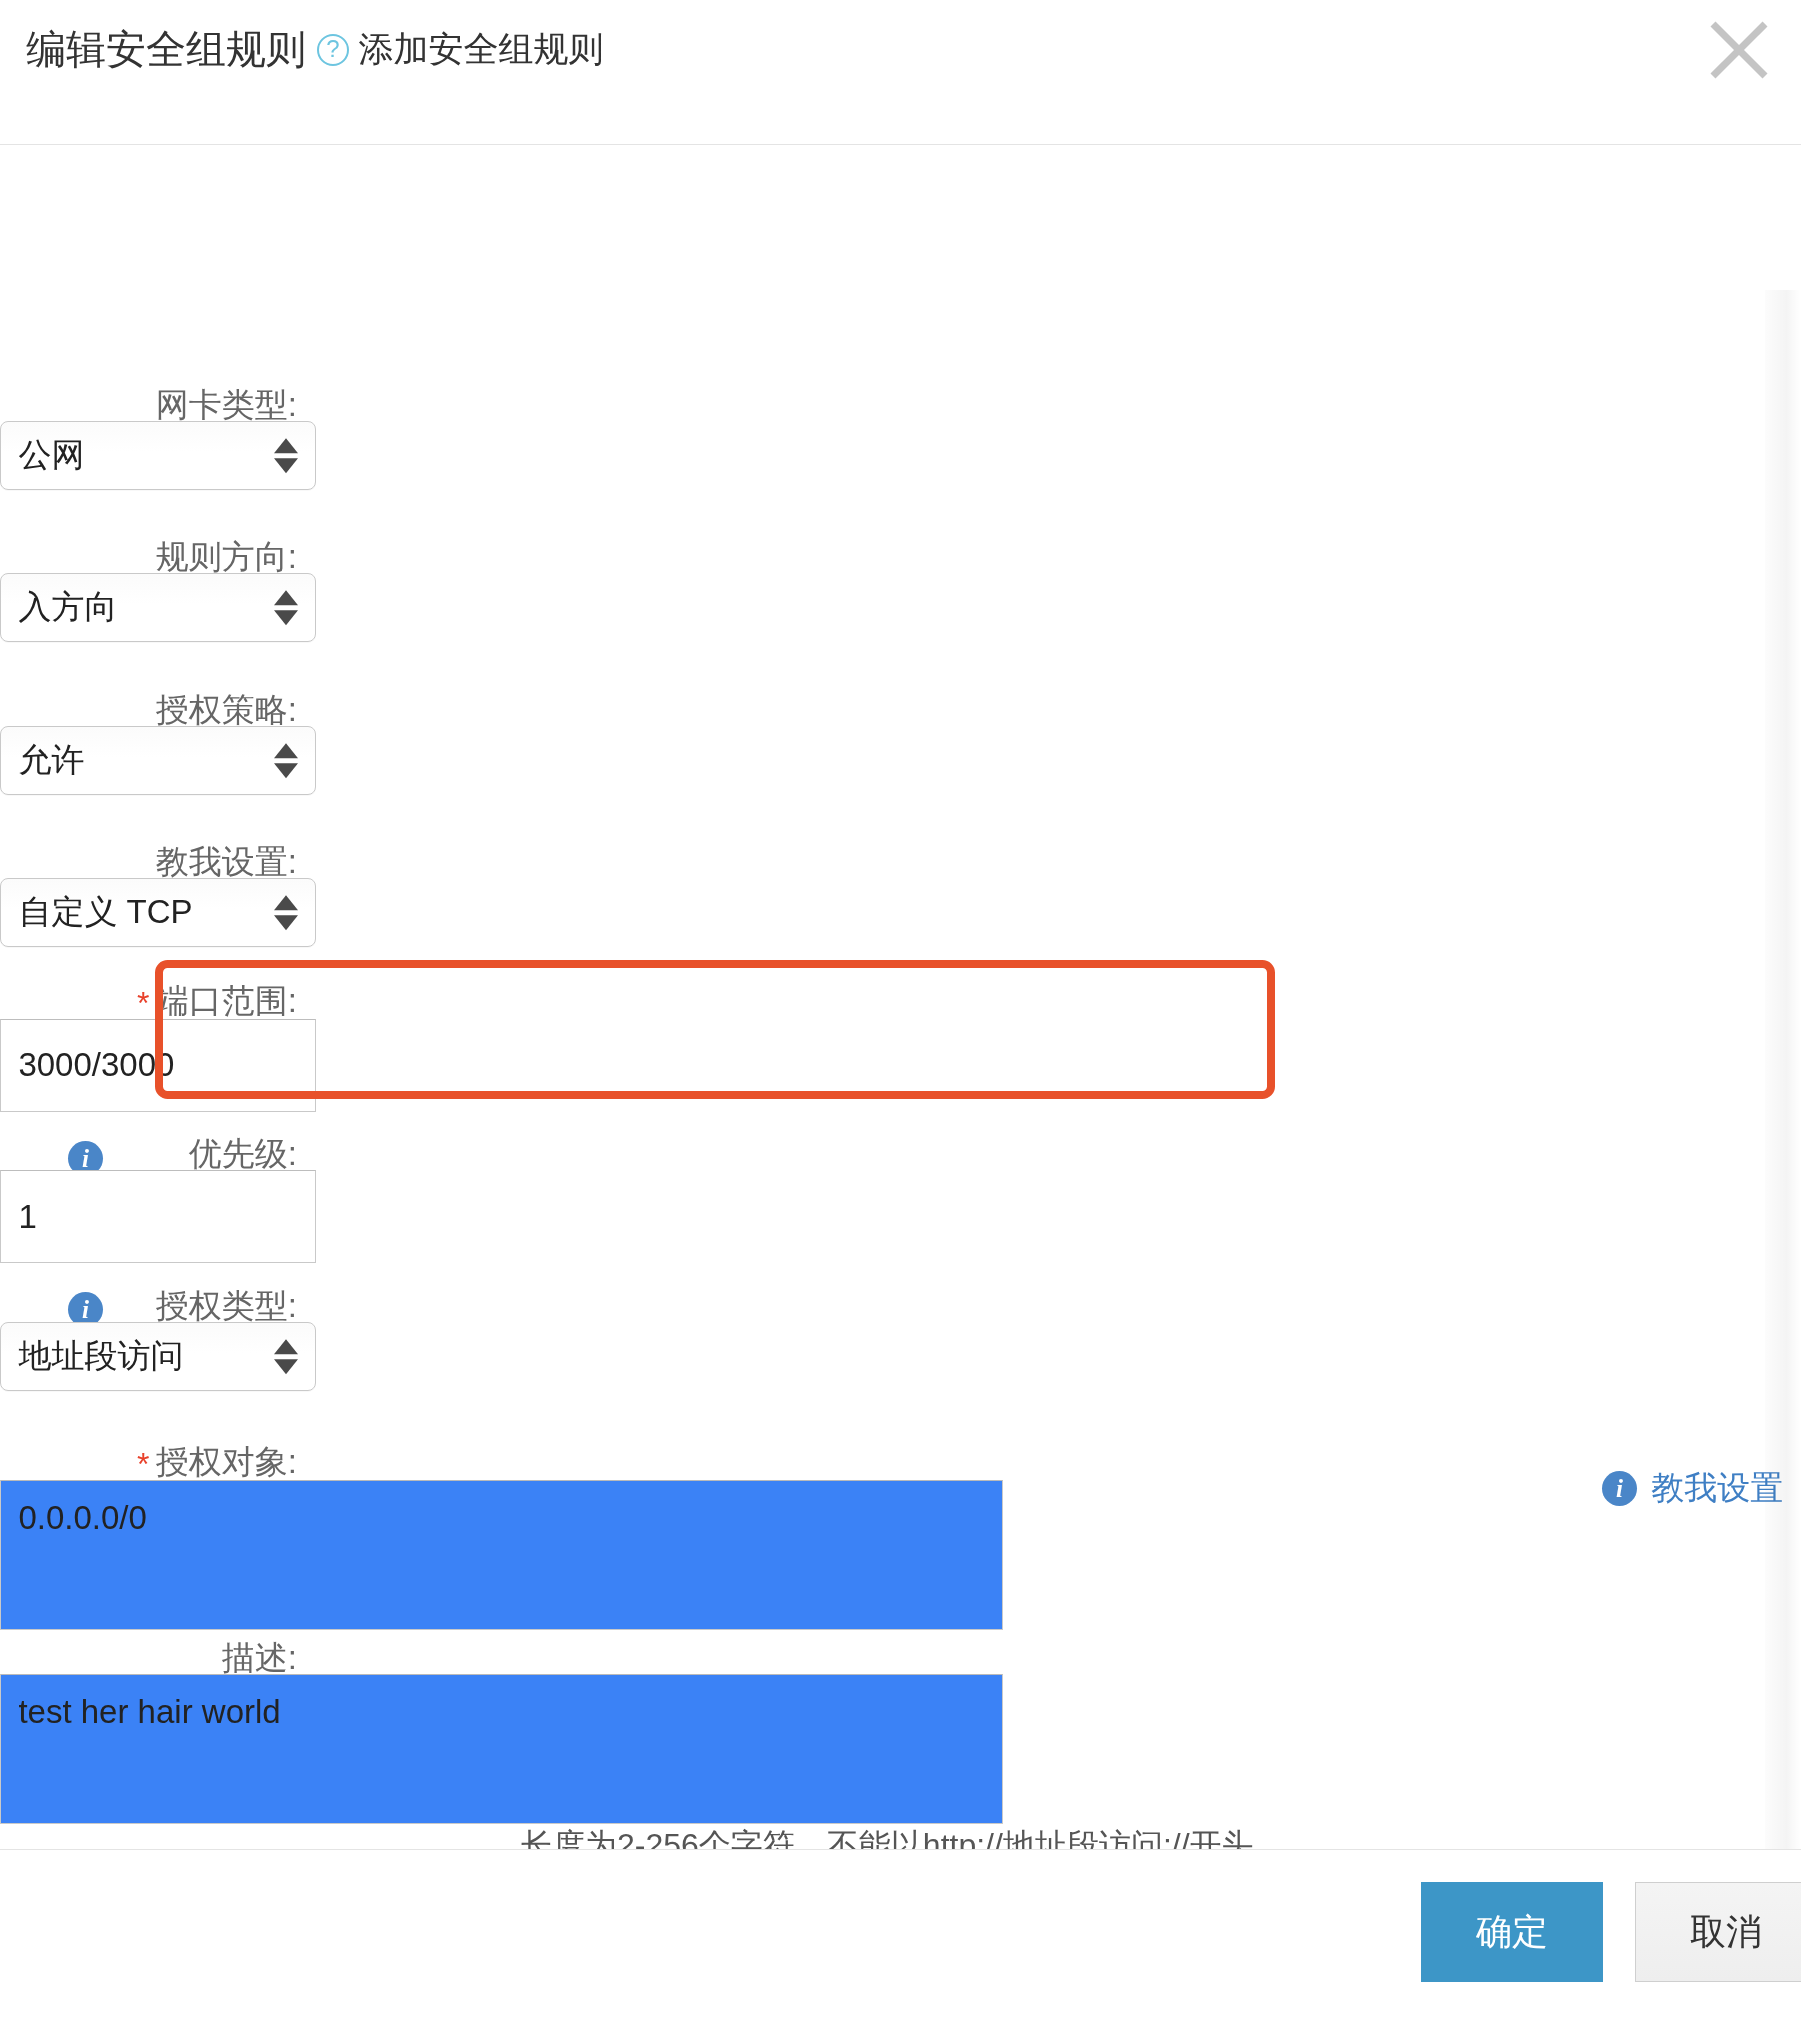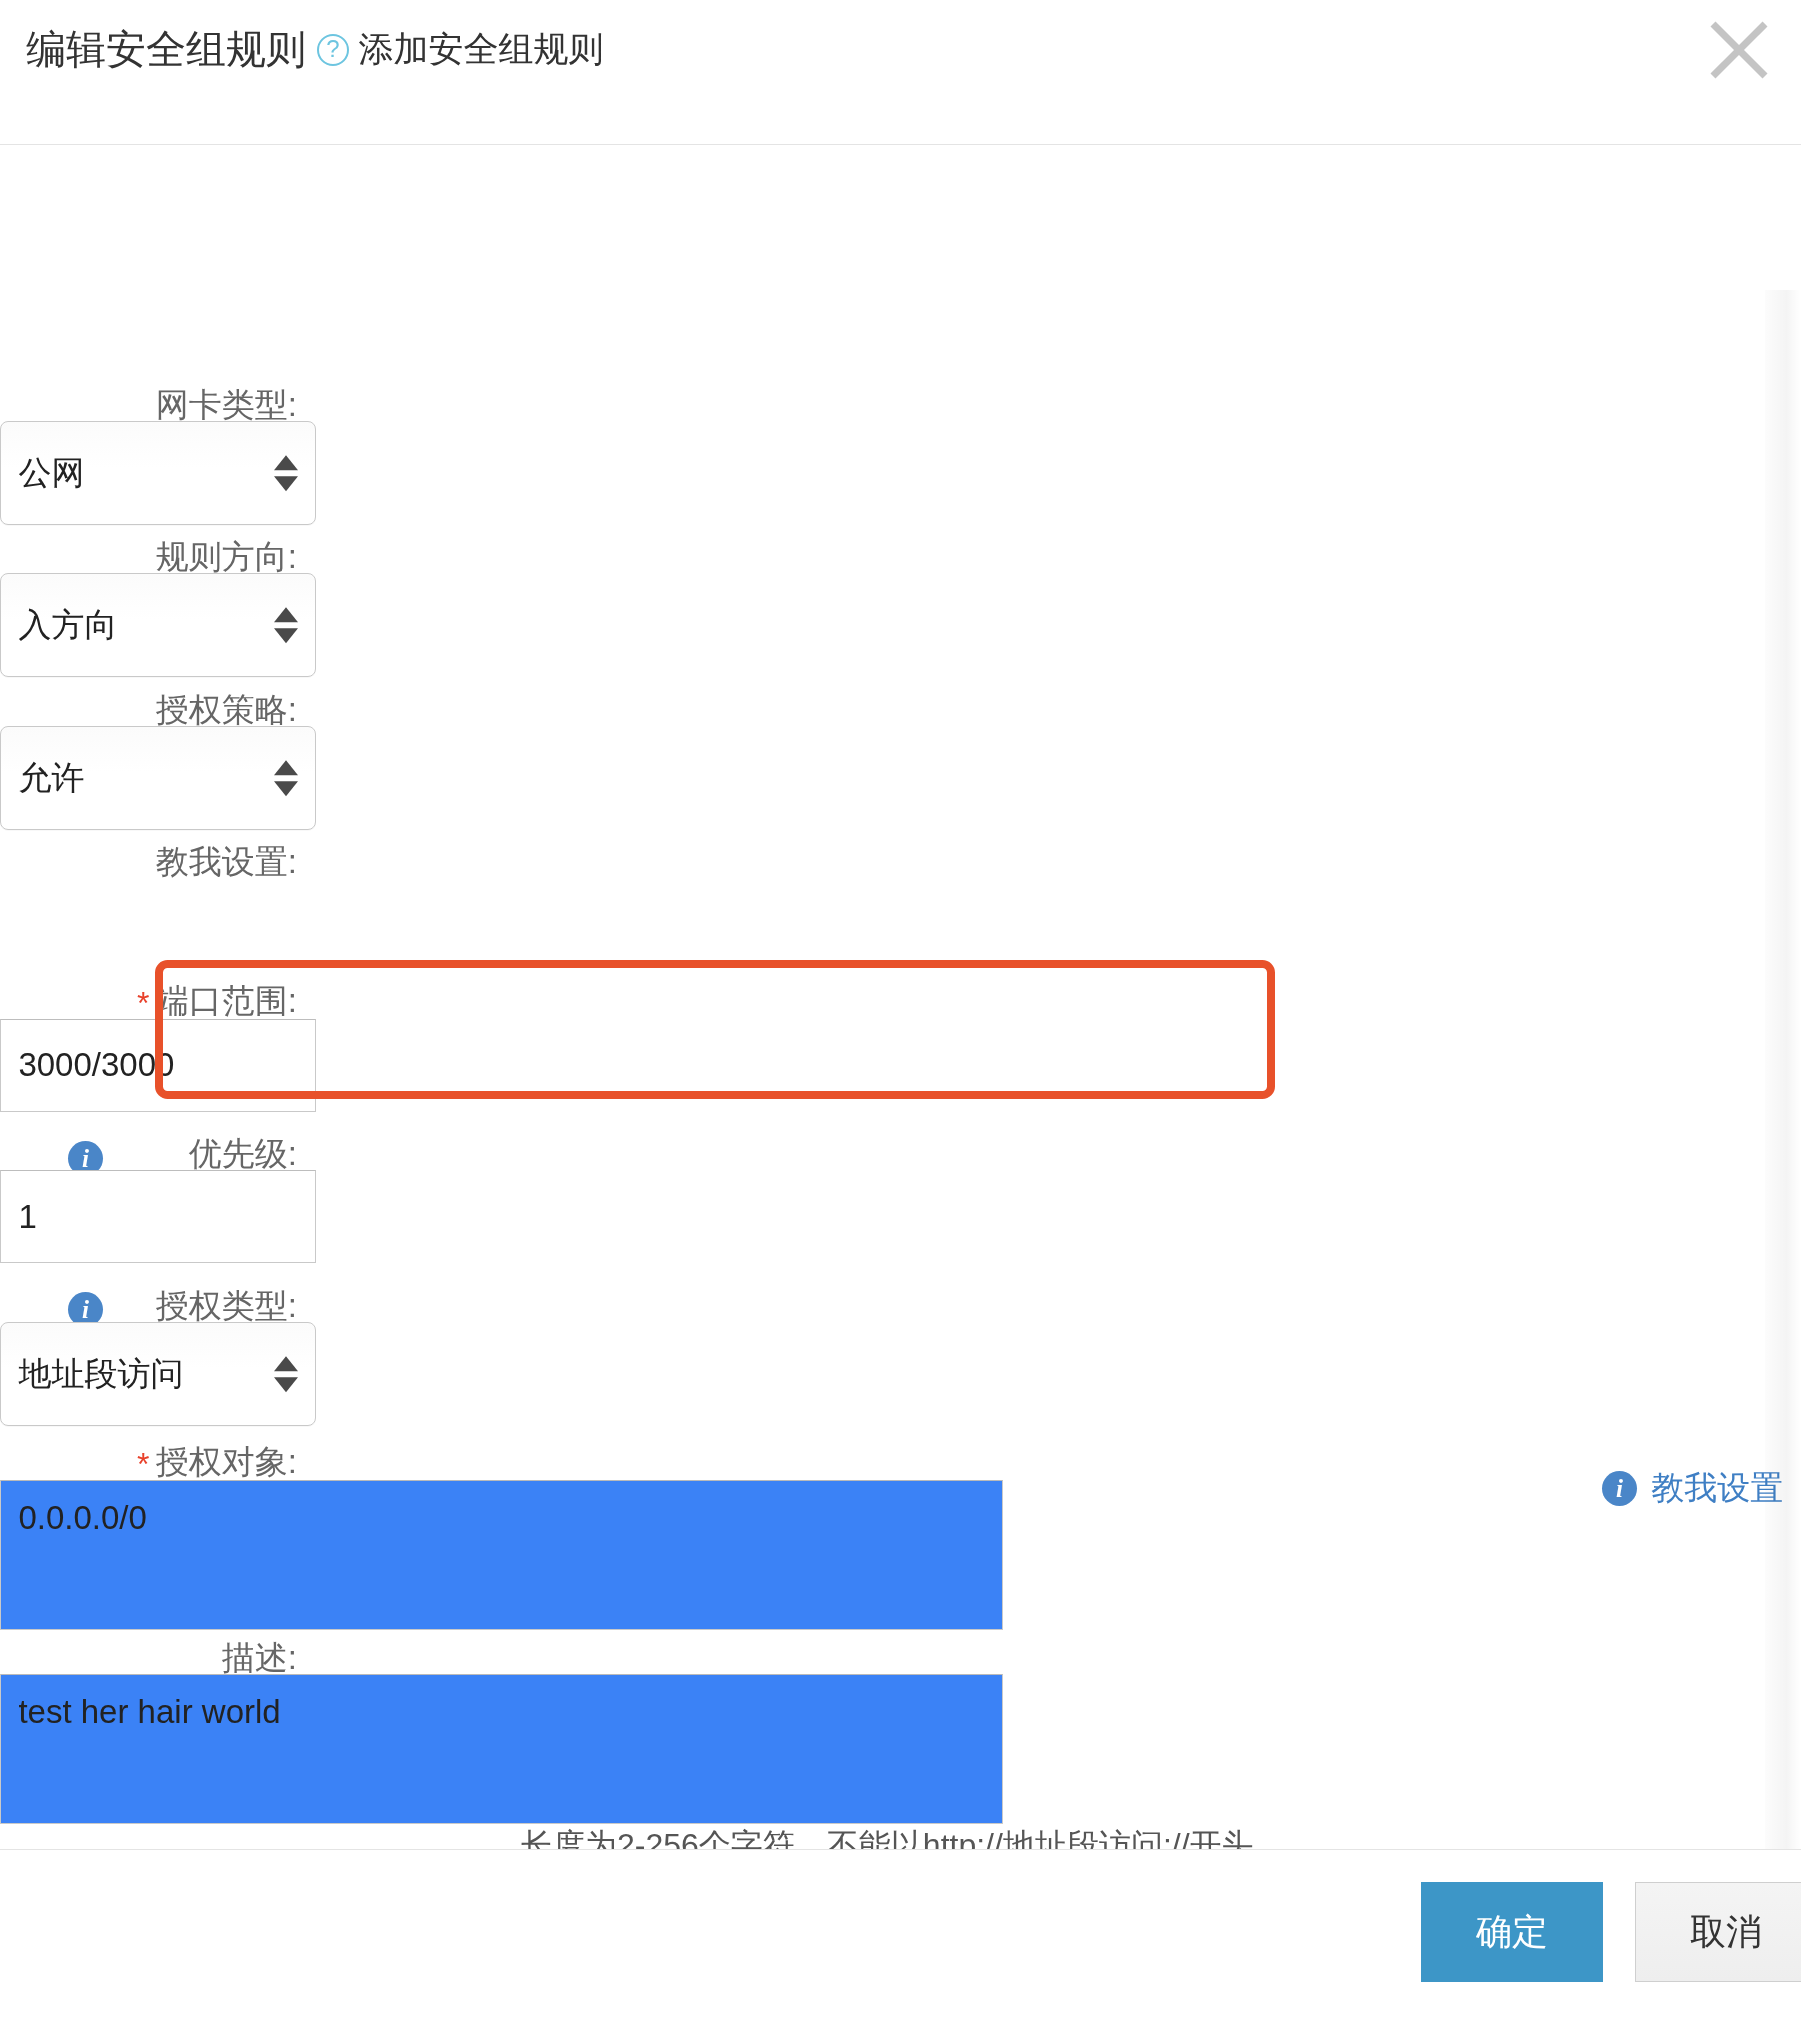--- a/index.html
+++ b/index.html
@@ -108,21 +108,21 @@
     color: #e8412b;
     font-size: 32px;
     margin-right: 6.3px;
     vertical-align: -1.6px;
   }
 
   
   .sel {
     position: relative;
     width: 316px;
-    height: 104px;
+    height: 69px;
     border: 1.6px solid #c9c9c9;
     border-radius: 8px;
     background: linear-gradient(to bottom, #fbfbfb 0%, #ffffff 45%, #ffffff 100%);
     box-sizing: border-box;
     display: flex;
     align-items: center;
     padding-left: 17.4px;
     font-size: 33px;
     color: #222222;
     cursor: pointer;
@@ -338,20 +338,27 @@
         <span>允许</span>
         <span class="spin">
           <i class="tri tri-up"></i>
             <i class="tri tri-down"></i>
         </span>
       </div>
     </div>
 
     <div class="form-row row-abs" style="top:700px">
       <div class="lbl">教我设置:</div>
+      <div class="sel">
+        <span>自定义 TCP</span>
+        <span class="spin">
+          <i class="tri tri-up"></i>
+            <i class="tri tri-down"></i>
+        </span>
+      </div>
     </div>
 
     <div class="form-row row-abs" style="top:839px">
       <div class="lbl">
         <span class="req-star">*</span><span>端口范围:</span>
       </div>
       <div class="txtin">
         <span>3000/3000</span>
       </div>
       <div class="field-after">

